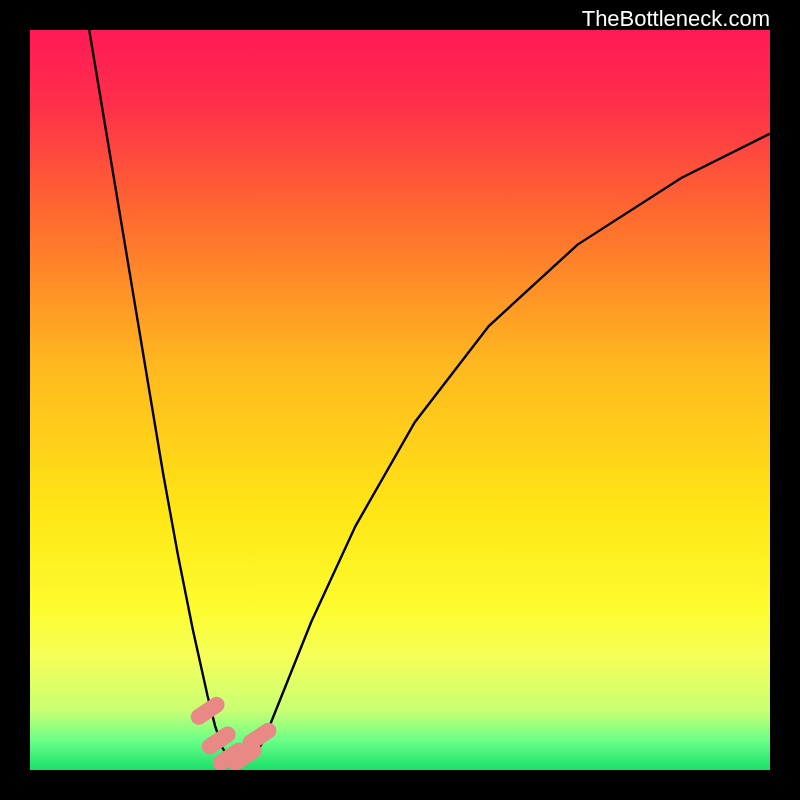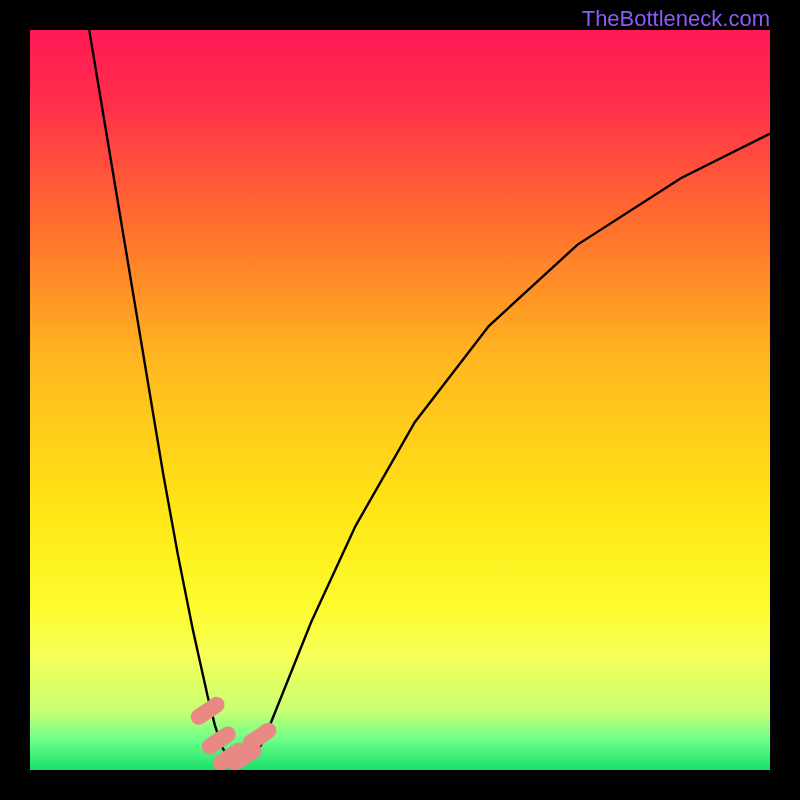--- a/index.html
+++ b/index.html
@@ -1,17 +1,17 @@
 <!DOCTYPE html>
 <html><head>
 <meta charset="utf-8">
 <style>
 html,body{margin:0;padding:0;width:800px;height:800px;background:#000;overflow:hidden;font-family:Arial,Helvetica,sans-serif}
 .frame{position:absolute;left:30px;top:30px;width:740px;height:740px;}
-.watermark{position:absolute;top:6px;right:30px;color:#8b5cf6;font-size:22px;z-index:10}
+.watermark{position:absolute;top:6px;right:30px;color:#ffffff;font-size:22px;z-index:10}
 svg{position:absolute;left:30px;top:30px;width:740px;height:740px}
 </style>
 </head>
 <body>
 
 <div class="watermark">TheBottleneck.com</div>
 
 <div class="frame">
   <svg id="bg" viewBox="0 0 740 740" preserveAspectRatio="none" style="left:0;top:0">
     <defs>

